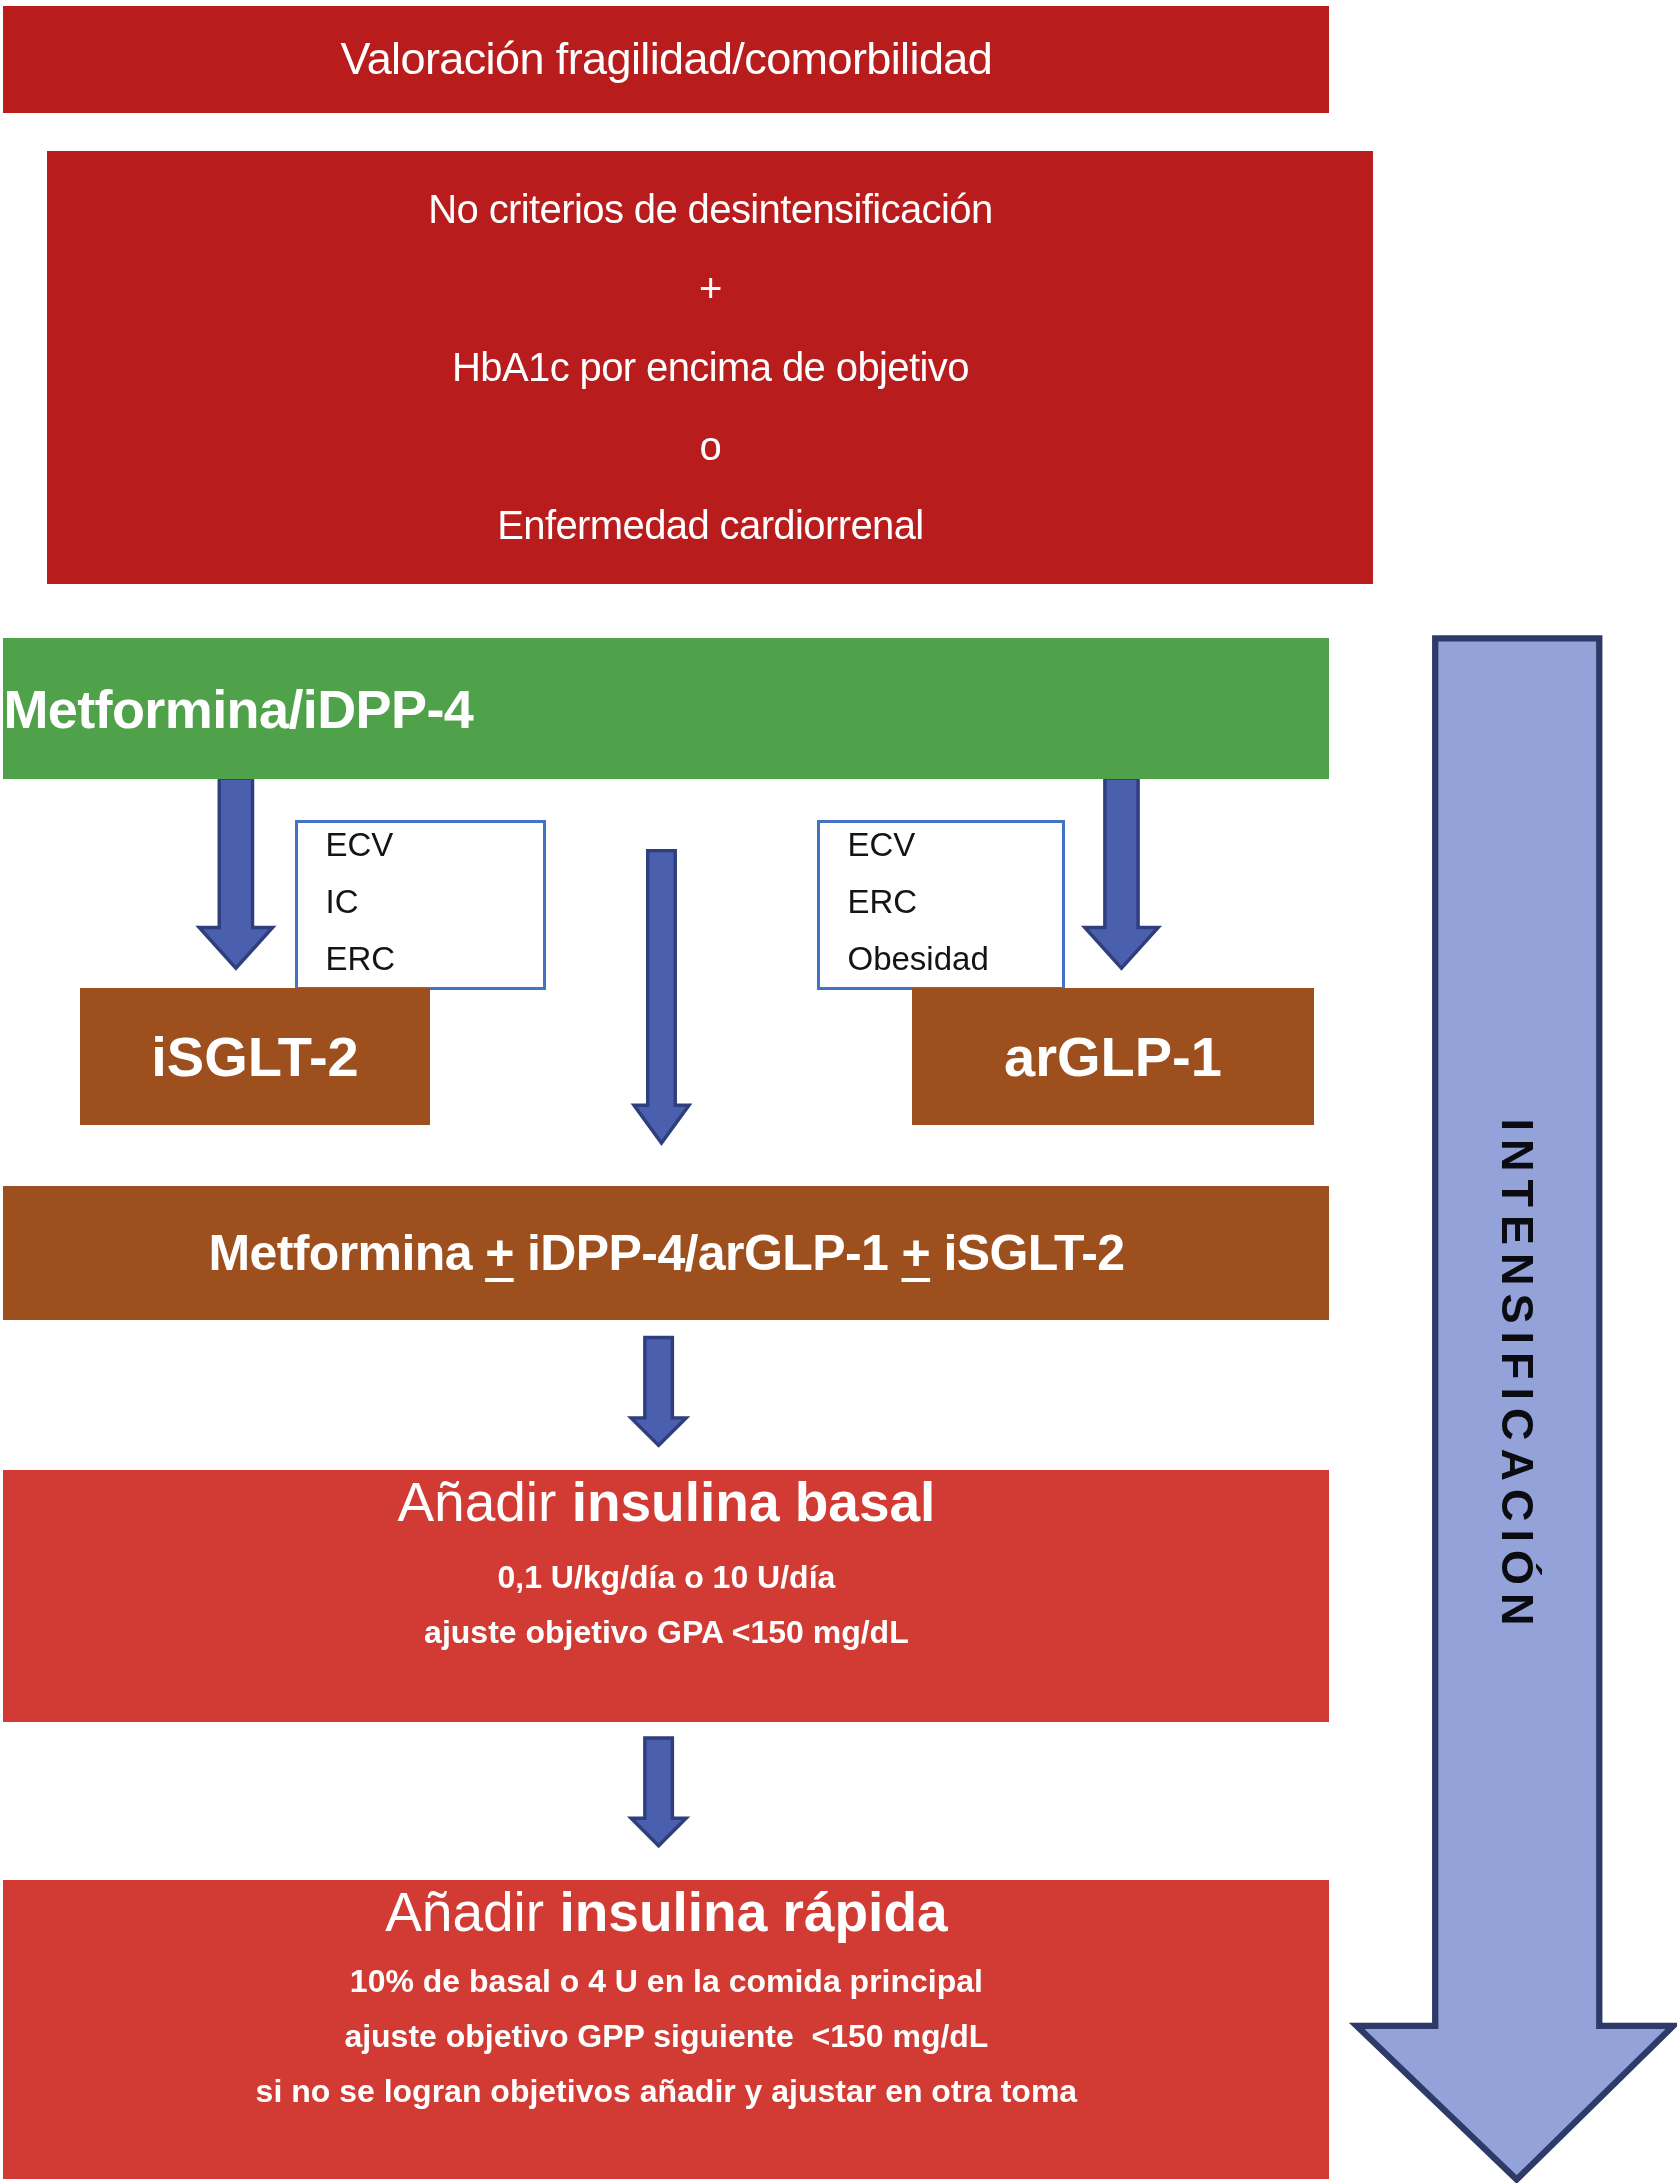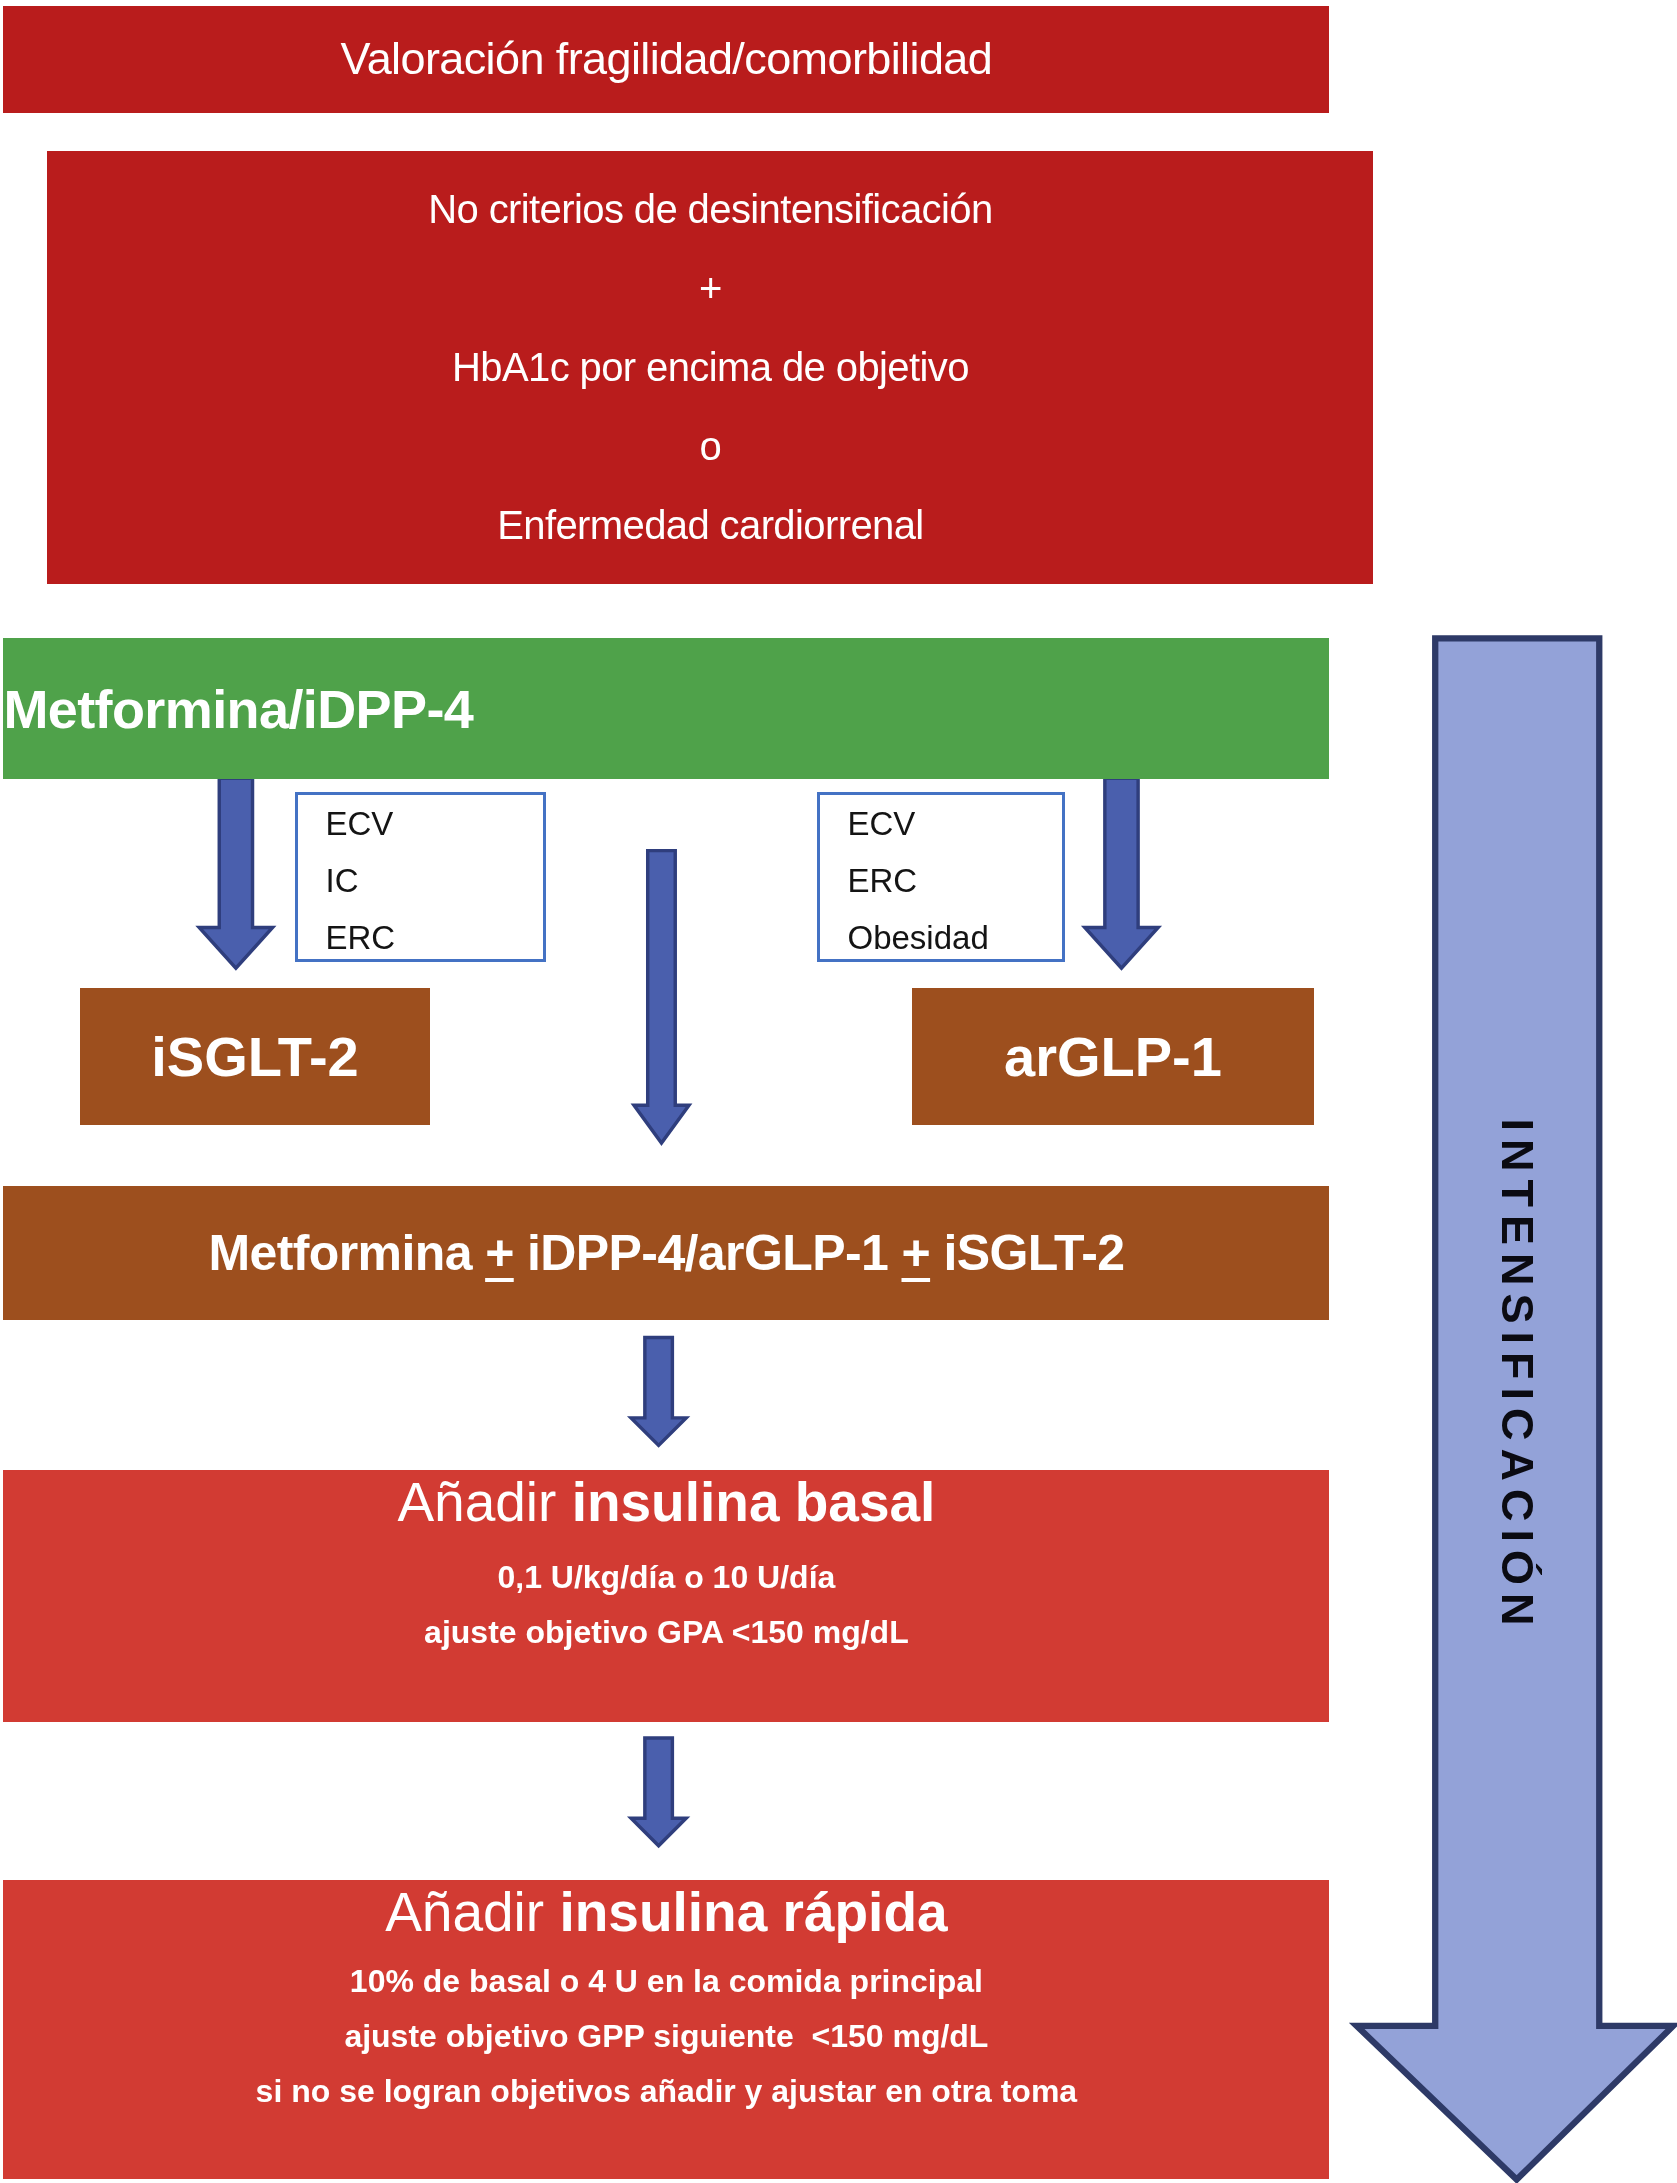--- a/index.html
+++ b/index.html
@@ -28,22 +28,22 @@
     align-items:center;padding:36px 0;
     font-size:40px;letter-spacing:-0.6px;margin-left:44px;
   }
   .metformin{
     left:3.4px;top:638px;width:1326px;height:141px;
     display:flex;align-items:center;
     font-weight:bold;font-size:54px;letter-spacing:-0.6px;
   }
   .whitebox{
     background:#ffffff;border:3.4px solid #4472C4;color:#141414;
-    display:flex;flex-direction:column;justify-content:space-between;
-    padding-left:27.5px;font-size:33px;line-height:57px;
+    display:flex;flex-direction:column;justify-content:flex-end;
+    padding-left:27.5px;font-size:33px;line-height:57px;margin-top:28px;
   }
   .whitebox.left{left:295px;top:792px;width:251px;height:170px;}
   .whitebox.right{left:817px;top:792px;width:248px;height:170px;}
   .sidebox{
     display:flex;align-items:center;justify-content:center;
     font-weight:bold;font-size:56px;
   }
   .sidebox.isglt2{left:80px;top:988px;width:350px;height:137px;}
   .sidebox.arglp1{left:912px;top:988px;width:402px;height:137px;}
   .combo{

